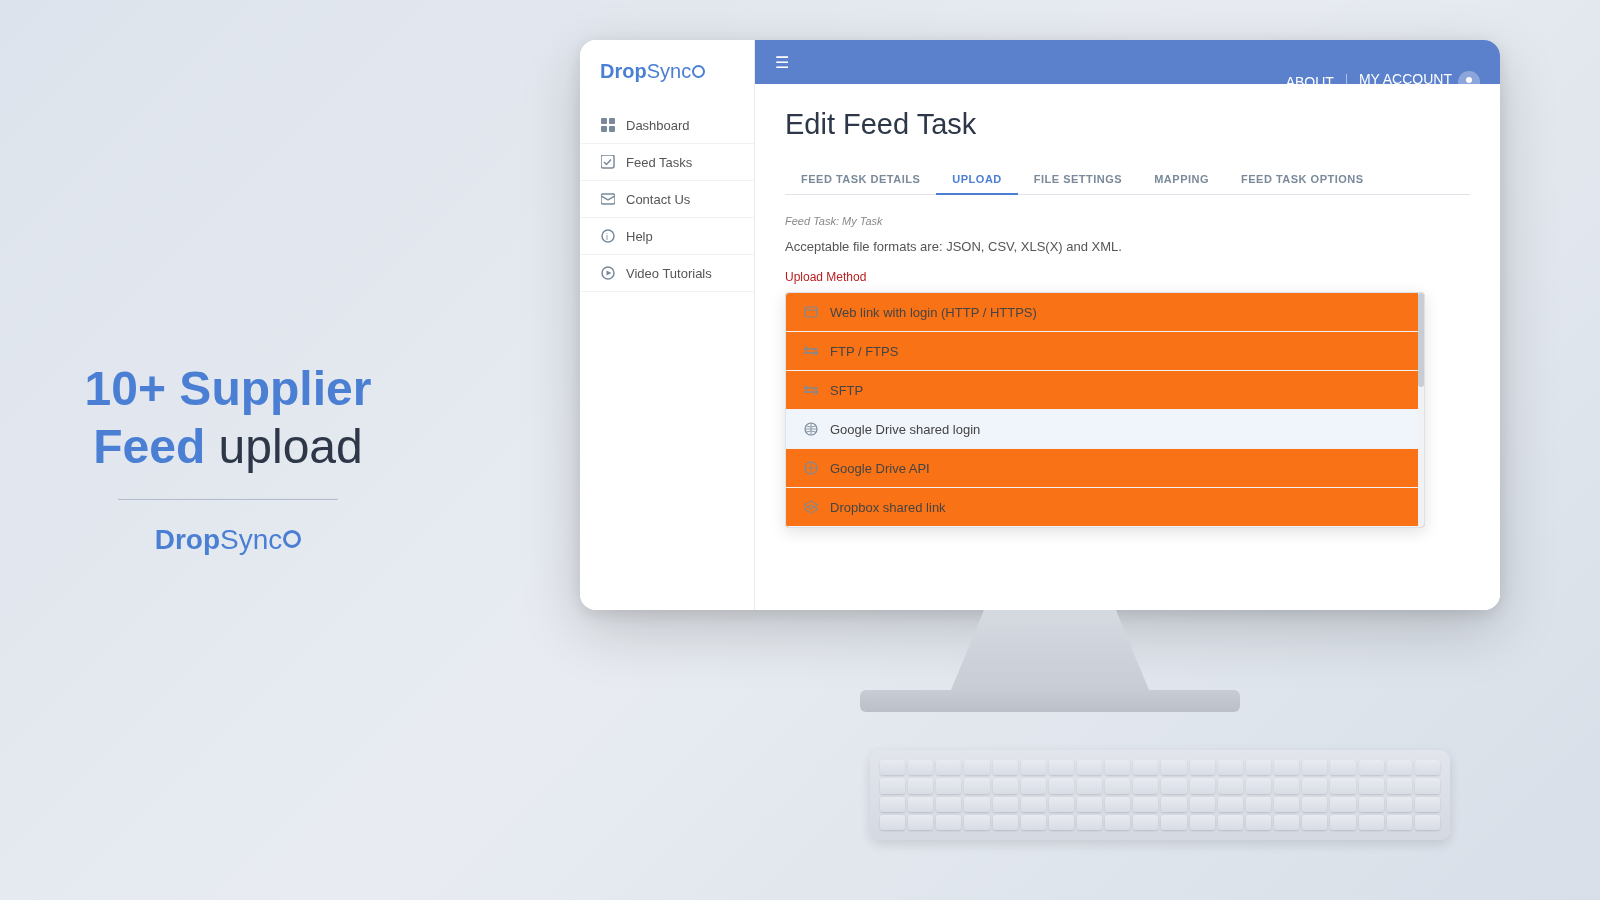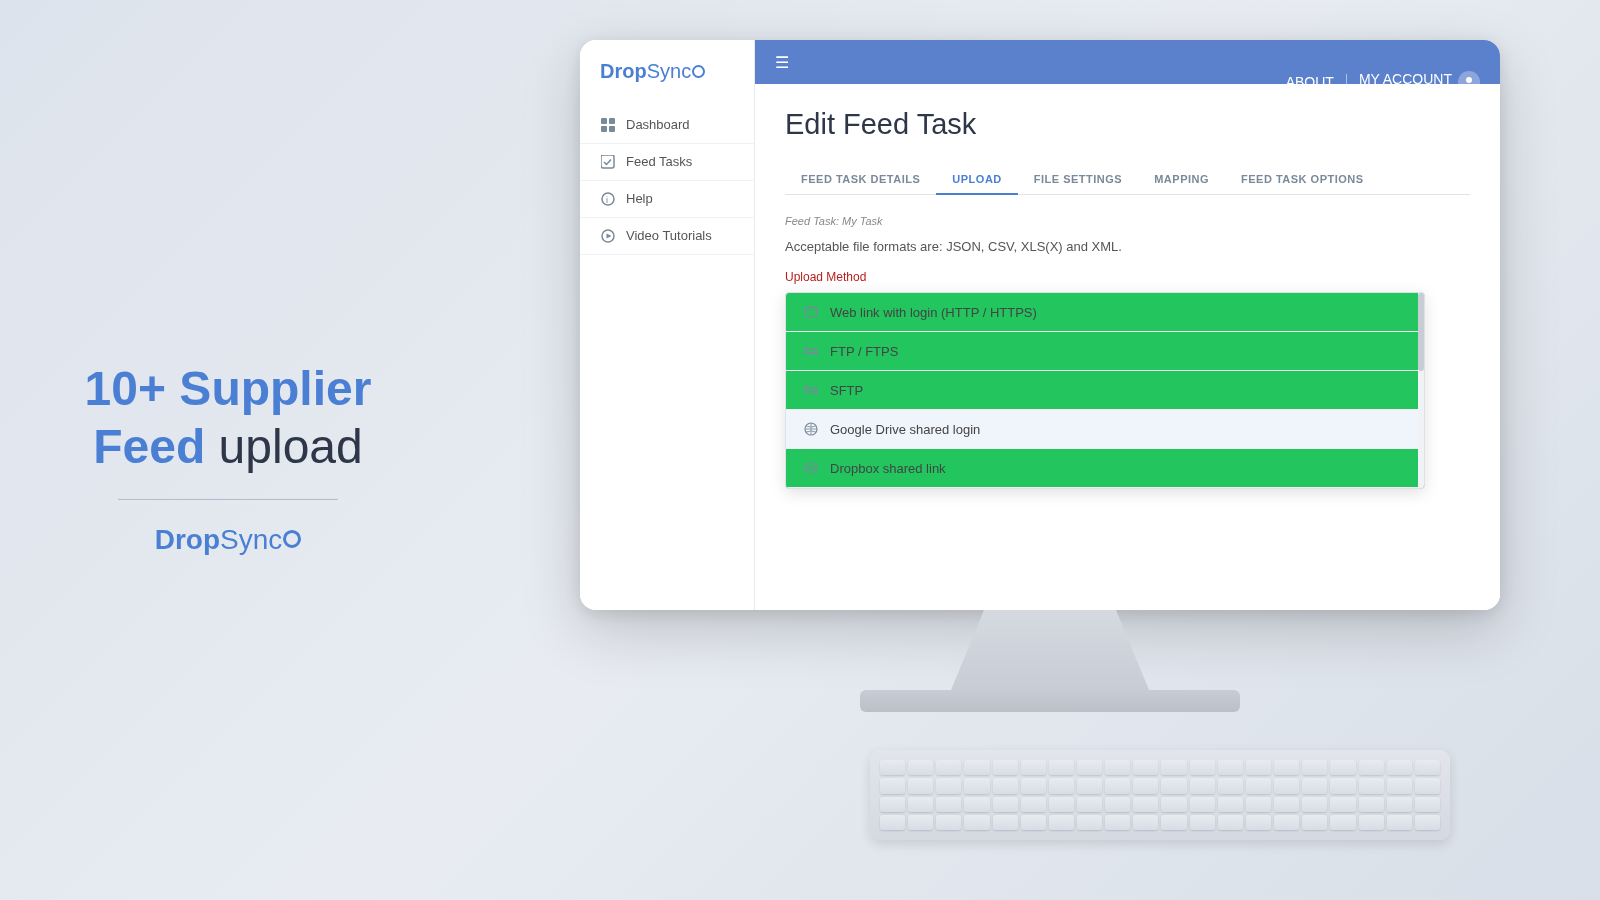--- a/index.html
+++ b/index.html
@@ -185,20 +185,21 @@
       position: relative;
       top: 0px;
     }
 
     .sidebar-nav {
       list-style: none;
     }
 
     .sidebar-nav li {
       display: flex;
+      align-items: center;
       padding: 10px 20px;
       font-size: 13px;
       color: #555;
       cursor: pointer;
       border-bottom: 1px solid #f0f2f5;
       gap: 10px;
     }
 
     .nav-icon {
       width: 16px;
@@ -340,21 +341,21 @@
     .dropdown-container {
       position: relative;
       width: 640px;
     }
 
     .dropdown-menu {
       position: absolute;
       top: 0;
       left: 0;
       width: 100%;
-      background: #22c55e;
+      background: #f97316;
       border: 1px solid #dde2ea;
       border-radius: 4px;
       box-shadow: 0 4px 16px rgba(0,0,0,0.12);
       z-index: 10;
       overflow: hidden;
     }
 
     .dropdown-item {
       display: flex;
       align-items: center;
@@ -446,20 +447,29 @@
               <svg width="14" height="14" viewBox="0 0 14 14" fill="none">
                 <rect x="0" y="0" width="13" height="13" rx="2" stroke="#7a8a9a" stroke-width="1.5" fill="none"></rect>
                 <polyline points="3,7 5.5,9.5 10,4.5" stroke="#7a8a9a" stroke-width="1.5" fill="none"></polyline>
               </svg>
             </span>
             <span>Feed Tasks</span>
           </li>
           <li class="sidebar-nav-item">
             <span class="nav-icon">
               <svg width="14" height="14" viewBox="0 0 14 14" fill="none">
+                <rect x="0" y="2" width="14" height="10" rx="2" stroke="#7a8a9a" stroke-width="1.5" fill="none"></rect>
+                <polyline points="0,4 7,8 14,4" stroke="#7a8a9a" stroke-width="1.5" fill="none"></polyline>
+              </svg>
+            </span>
+            <span>Contact Us</span>
+          </li>
+          <li class="sidebar-nav-item">
+            <span class="nav-icon">
+              <svg width="14" height="14" viewBox="0 0 14 14" fill="none">
                 <circle cx="7" cy="7" r="6" stroke="#7a8a9a" stroke-width="1.5" fill="none"></circle>
                 <text x="5" y="11" font-size="9" fill="#7a8a9a" font-family="Arial">i</text>
               </svg>
             </span>
             <span>Help</span>
           </li>
           <li class="sidebar-nav-item">
             <span class="nav-icon">
               <svg width="14" height="14" viewBox="0 0 14 14" fill="none">
                 <circle cx="7" cy="7" r="6" stroke="#7a8a9a" stroke-width="1.5" fill="none"></circle>
@@ -548,20 +558,29 @@
               <div class="dropdown-item selected">
                 <span class="item-icon">
                   <svg width="14" height="14" viewBox="0 0 14 14" fill="none">
                     <path d="M7 1 C4 1 1 3.5 1 7 C1 10.5 4 13 7 13 C10 13 13 10.5 13 7 C13 3.5 10 1 7 1Z" stroke="#7a8a9a" stroke-width="1.2" fill="none"></path>
                     <path d="M7 1 L7 13 M1 7 L13 7 M2 4 Q7 6 12 4 M2 10 Q7 8 12 10" stroke="#7a8a9a" stroke-width="0.8" fill="none"></path>
                   </svg>
                 </span>
                 <span>Google Drive shared login</span>
               </div>
 
+              <div class="dropdown-item">
+                <span class="item-icon">
+                  <svg width="14" height="14" viewBox="0 0 14 14" fill="none">
+                    <path d="M7 1 C4 1 1 3.5 1 7 C1 10.5 4 13 7 13 C10 13 13 10.5 13 7 C13 3.5 10 1 7 1Z" stroke="#7a8a9a" stroke-width="1.2" fill="none"></path>
+                    <path d="M7 1 L7 13 M1 7 L13 7" stroke="#7a8a9a" stroke-width="0.8" fill="none"></path>
+                  </svg>
+                </span>
+                <span>Google Drive API</span>
+              </div>
 
               <div class="dropdown-item">
                 <span class="item-icon">
                   <svg width="14" height="14" viewBox="0 0 14 14" fill="none">
                     <polygon points="7,1 0,5 7,9 14,5" stroke="#7a8a9a" stroke-width="1" fill="none"></polygon>
                     <polygon points="0,9 7,5 14,9 7,13" stroke="#7a8a9a" stroke-width="1" fill="none"></polygon>
                   </svg>
                 </span>
                 <span>Dropbox shared link</span>
               </div>

